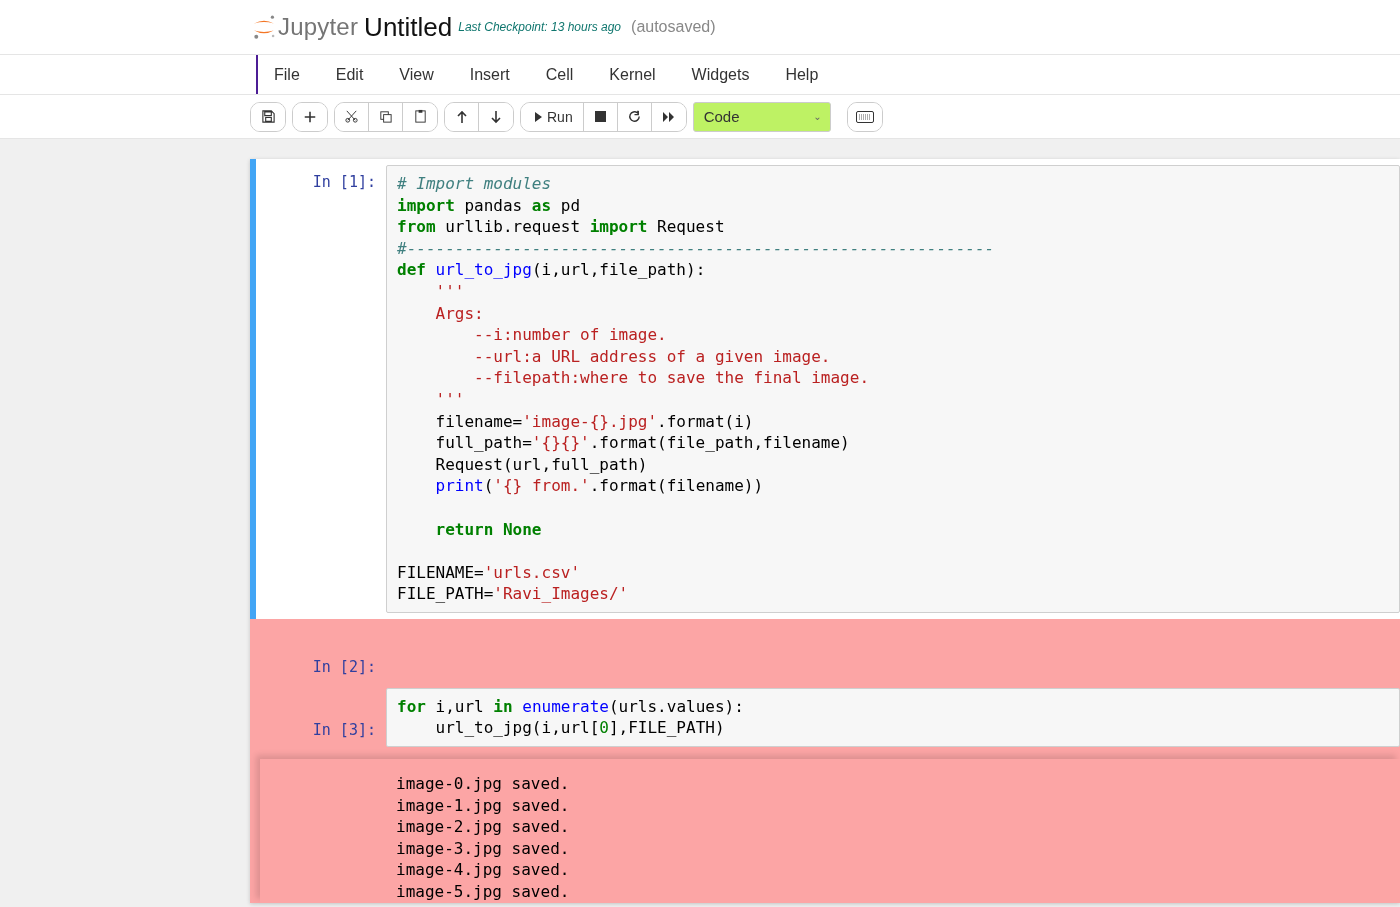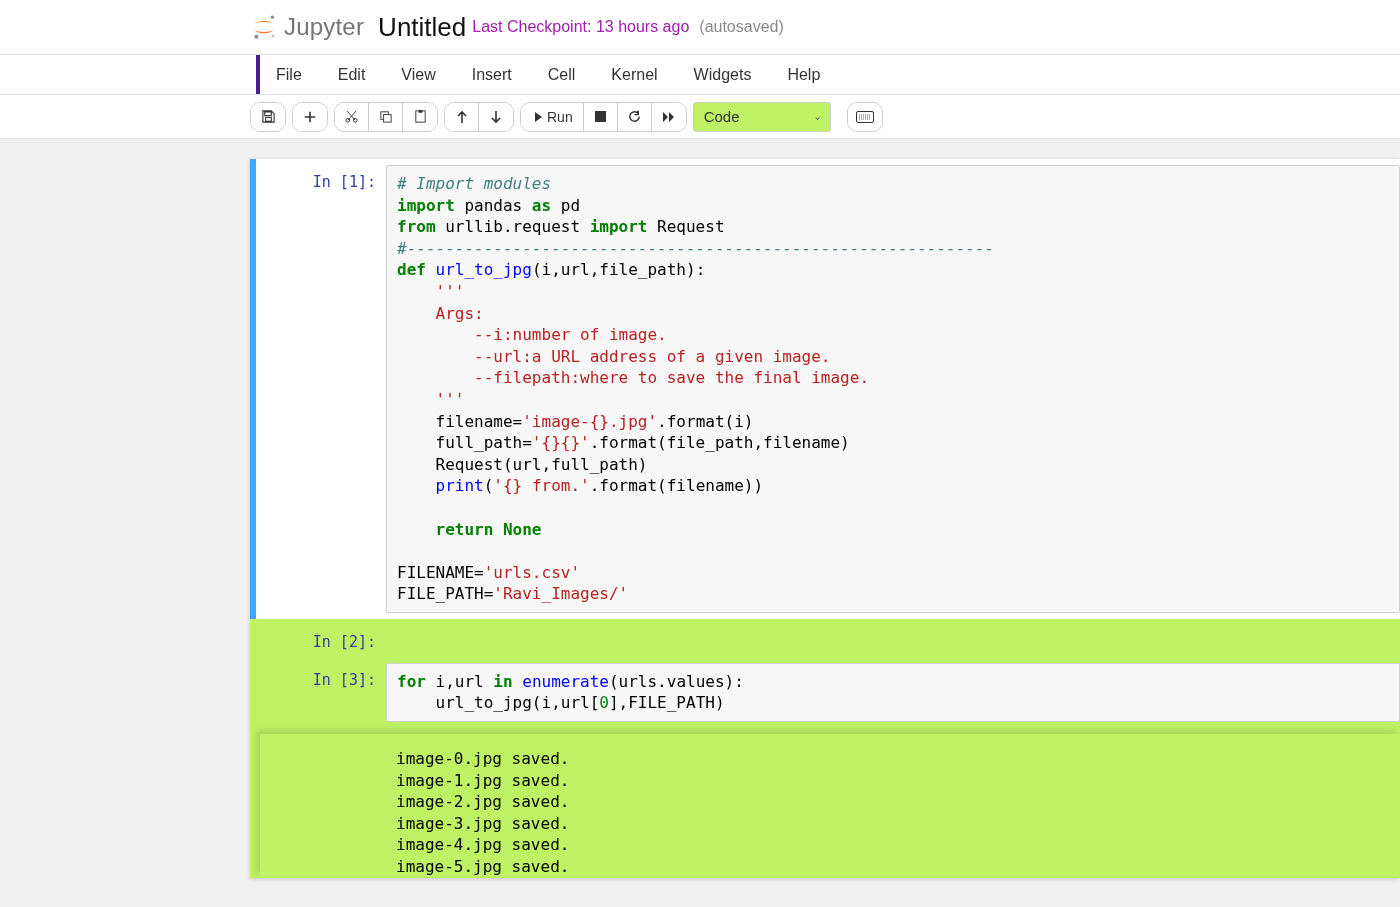--- a/index.html
+++ b/index.html
@@ -12,56 +12,56 @@
   .header {
     padding: 8px 0 8px 250px;
     border-bottom: 1px solid #e5e5e5;
     display: flex;
     align-items: center;
     height: 55px;
   }
   .logo {
     display: flex;
     align-items: center;
-    gap: 6px;
-    margin-right: 14px;
+    margin-right: 6px;
   }
   .logo-svg { width: 28px; height: 28px; }
   .logo-text {
     font-size: 24px;
     font-weight: 400;
     color: #757575;
     letter-spacing: 0.2px;
   }
   .title {
     font-size: 26px;
     font-weight: 400;
     color: #111;
     margin-right: 6px;
   }
   .checkpoint {
-    font-size: 16px;
-    color: #a21caf;
+    font-size: 12px;
+    color: #0f766e;
+    font-style: italic;
   }
   .autosaved {
     font-size: 16px;
     color: #888;
     margin-left: 10px;
   }
   .menubar {
     height: 40px;
     display: flex;
     align-items: center;
     padding-left: 256px;
     gap: 28px;
     border-bottom: 1px solid #e5e5e5;
     background: #fff;
   }
   .menu-wrapper {
-    border-left: 4px solid #4c1d95;
+    border-left: 2px solid #4c1d95;
     display: flex;
     align-items: center;
     height: 100%;
     padding-left: 0;
     gap: 0;
   }
   .menubar span.menu-item {
     font-size: 16px;
     color: #333;
     cursor: default;
@@ -119,34 +119,35 @@
     cursor: pointer;
     background: #bef264;
   }
   .select .chev { font-size: 10px; color: #666; }
   .notebook-area {
     background: #f0f0f0;
     padding: 20px 0 0 0;
     min-height: 800px;
   }
   .nb-inner {
-    background: #bef264;
+    background: #fca5a5;
     margin-left: 250px;
     box-shadow: 0 1px 4px rgba(0,0,0,0.18);
   }
   .cell {
     display: flex;
     padding: 6px 0;
   }
   .cell.selected {
     border-left: 6px solid #42A5F5;
     background: #fff;
   }
   .cell:not(.selected) .prompt-col {
     margin-left: 6px;
+    margin-top: 25px;
   }
   .prompt-col {
     width: 130px;
     min-width: 130px;
     text-align: right;
     padding: 8px 10px 0 0;
     font-family: "Menlo", "Consolas", monospace;
     font-size: 15px;
     color: #303f9f;
   }

